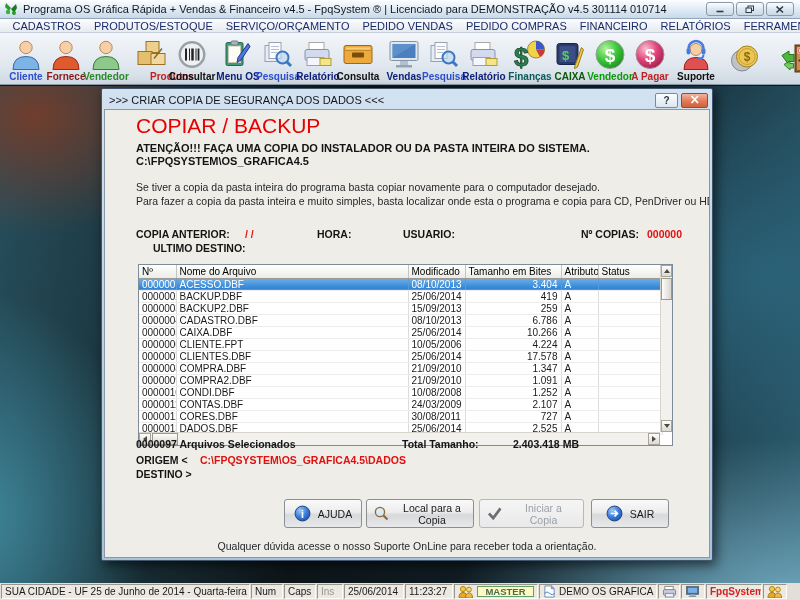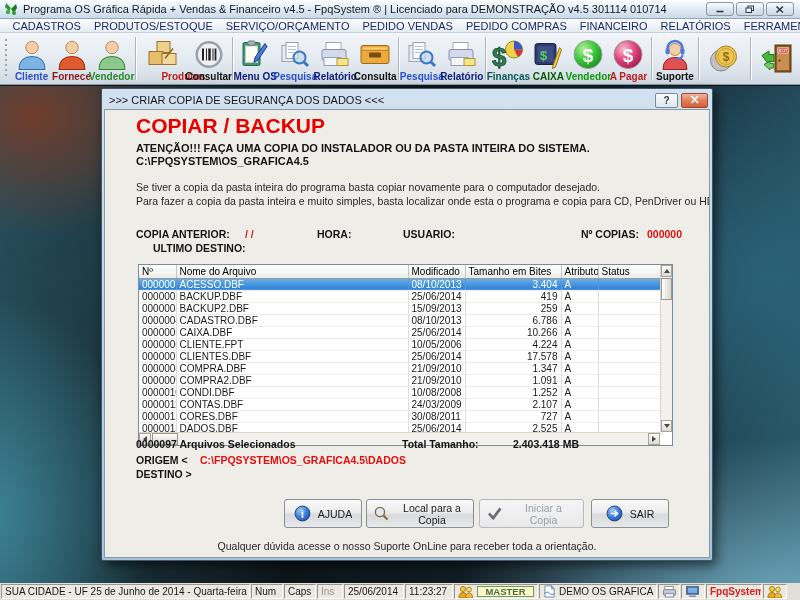--- a/index.html
+++ b/index.html
@@ -47,21 +47,21 @@
     box-shadow:3px 4px 12px rgba(0,0,0,.6);padding:2px;}
   .dlg-titlebar{height:18px;display:flex;align-items:center;padding:0 2px 0 5px;}
   .dlg-title{font-size:11px;color:#10181f;white-space:nowrap;}
   .dlg-controls{margin-left:auto;display:flex;gap:3px;}
   .dlg-btn{width:23px;height:15px;border:1px solid #7a8a9a;border-radius:2px;
     background:linear-gradient(#fcfdfe,#dce6f0);font-size:10px;font-weight:bold;color:#2a3a4a;
     display:flex;align-items:center;justify-content:center;padding:0;}
   .dlg-btn.close{width:27px;background:linear-gradient(#f3b49e,#e17a55 55%,#d2603c);border-color:#9a4a30;}
   .dlg-body{position:relative;height:449px;background:#efede7;border:1px solid #8a98a6;overflow:hidden;}
   .abs{position:absolute;white-space:nowrap;}
-  .dlg-h1{left:31px;top:4px;font-size:21px;font-weight:bold;color:#e60000;}
+  .dlg-h1{left:31px;top:4px;font-size:21px;font-weight:normal;color:#e60000;}
   .dlg-attn{left:31px;top:32px;font-size:11px;font-weight:bold;color:#141414;}
   .dlg-path{left:31px;top:45px;font-size:11px;font-weight:bold;color:#141414;}
   .dlg-info{left:31px;top:70px;font-size:10.5px;color:#24282c;line-height:14px;}
   .fld{font-size:10.5px;font-weight:bold;color:#141414;}
   .red{color:#e01010;}
   .summ{font-size:10.5px;font-weight:bold;color:#141414;}
 
   
   .tbl-wrap{left:33px;top:154px;width:535px;height:182px;border:1px solid #7e8c9a;background:#fff;}
   .ftable{border-collapse:collapse;table-layout:fixed;width:523px;font-size:10px;}
@@ -253,20 +253,32 @@
           <svg viewBox="0 0 34 32">
             <rect x="3" y="7" width="28" height="18" rx="2" fill="#eca93e" stroke="#9a6a14"></rect>
             <rect x="5" y="9" width="24" height="2" fill="#f8cc74"></rect>
             <path d="M3 12h28" stroke="#c88a20"></path>
             <rect x="11" y="14" width="12" height="5" rx="1" fill="#7a4e0a"></rect>
           </svg>
         </span>
         <span class="tool-label" style="color: rgb(16, 16, 16);">Consulta</span>
       </div>
       <div class="tool-sep"></div>
+      <div class="tool-btn">
+        <span class="tool-ico">
+          <svg viewBox="0 0 34 32">
+            <rect x="3" y="3" width="28" height="19" rx="1.5" fill="#dfe7ef" stroke="#8494a4"></rect>
+            <rect x="5.5" y="5.5" width="23" height="14" fill="#4a80c0"></rect>
+            <path d="M5.5 5.5 l23 0 -23 14 Z" fill="#6a9ad0" opacity=".6"></path>
+            <rect x="13" y="22.5" width="8" height="4" fill="#b4c0cc"></rect>
+            <rect x="9" y="26.5" width="16" height="2.5" fill="#94a4b4"></rect>
+          </svg>
+        </span>
+        <span class="tool-label" style="color: rgb(16, 32, 122);">Vendas</span>
+      </div>
       <div class="tool-btn">
         <span class="tool-ico">
           <svg viewBox="0 0 34 32">
             <rect x="4" y="7" width="12" height="16" fill="#e8ecf4" stroke="#98a2b4"></rect>
             <rect x="8" y="4" width="12" height="16" fill="#fbfcfe" stroke="#98a2b4"></rect>
             <path d="M10 8h8M10 11h8M10 14h6" stroke="#b8c0d0"></path>
             <circle cx="21.5" cy="19" r="6" fill="#bcd8f2" fill-opacity=".6" stroke="#3a78c0" stroke-width="2"></circle>
             <path d="M26 23.5 L30 27.5" stroke="#3a78c0" stroke-width="3"></path>
           </svg>
         </span>

